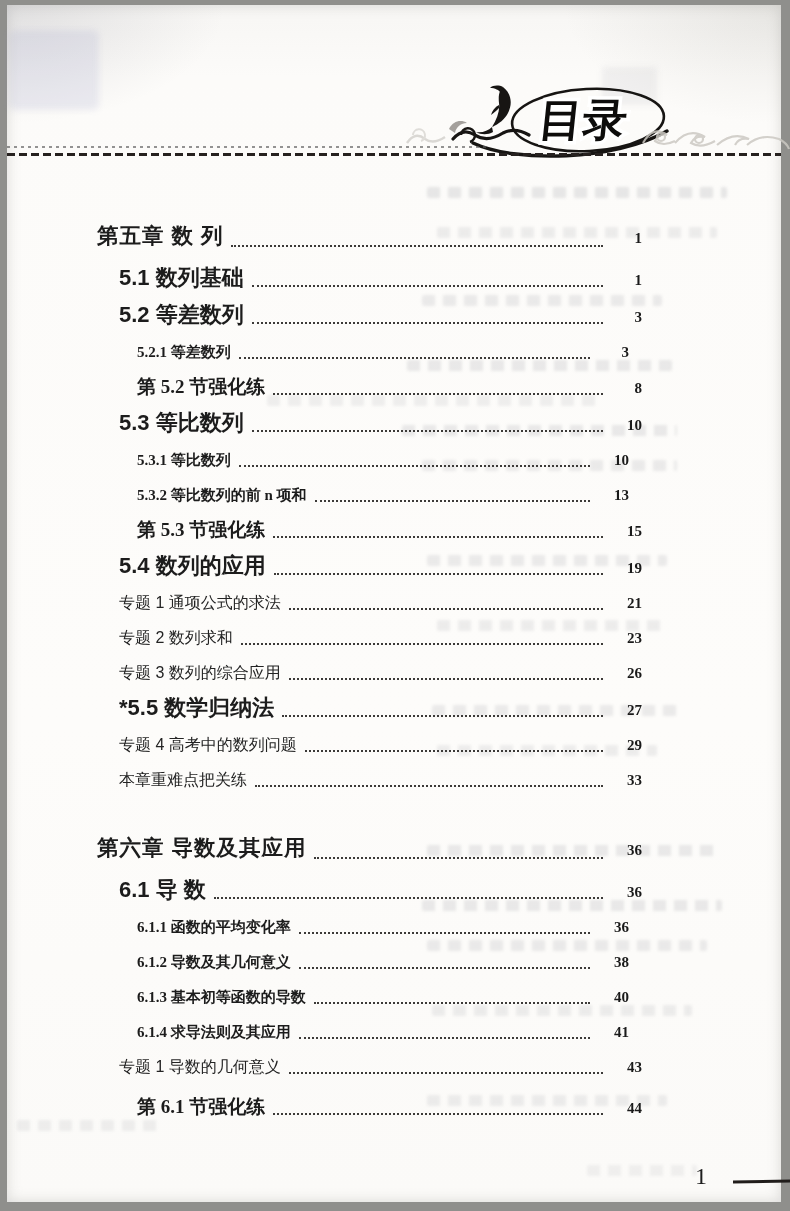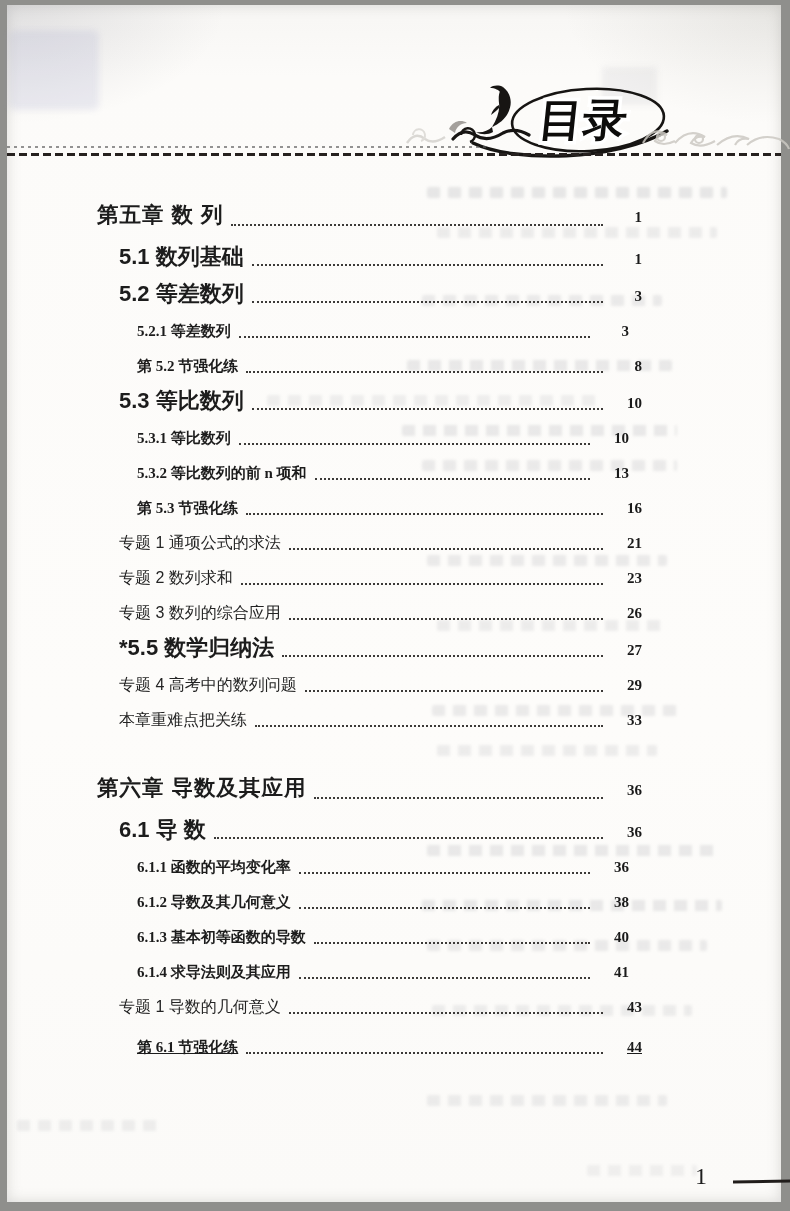--- a/index.html
+++ b/index.html
@@ -34,21 +34,21 @@
   .rule-fine{
     position:absolute;left:0;top:141px;width:62%;height:2px;opacity:.65;
     background:repeating-linear-gradient(90deg,#5a5a5a 0 3px,transparent 3px 7px);
   }
   .rule-heavy{
     position:absolute;left:0;top:148px;width:100%;height:3px;
     background:repeating-linear-gradient(90deg,#26211f 0 8px,transparent 8px 12px);
   }
 
   
-  .toc{position:absolute;left:90px;top:195px;width:545px;color:#1c1c1c;}
+  .toc{position:absolute;left:90px;top:216px;width:545px;color:#1c1c1c;}
   .row{display:flex;align-items:baseline;}
   .lbl{white-space:nowrap;padding-right:5px;}
   .leader{
     flex:1 1 auto;min-width:20px;height:1em;align-self:flex-end;
     border-bottom:2px dotted #3c3a38;margin:0 5px 4px 3px;
   }
   .pg{
     flex:0 0 34px;text-align:right;
     font-family:"Liberation Serif","DejaVu Serif",serif;
     font-size:15px;font-weight:600;color:#1a1a1a;
@@ -62,24 +62,24 @@
   .lv-topic{line-height:22px;margin:0 0 13px 22px;}
   .lv-topic .lbl{font-size:16px;font-weight:500;color:#242424;}
   .lv-subsection{line-height:22px;margin:0 13px 13px 40px;}
   .lv-subsection .lbl{
     font-family:"Liberation Serif","DejaVu Serif",serif;
     font-size:15px;font-weight:600;
   }
   .lv-practice{line-height:22px;margin:0 0 13px 40px;}
   .lv-practice .lbl{
     font-family:"Liberation Serif","DejaVu Serif",serif;
-    font-size:15px;font-weight:600;
+    font-size:19px;font-weight:600;
   }
   .gap-chapter{margin-top:42px;}
-  .gap-extra{margin-top:18px;text-decoration:underline;}
+  .gap-extra{margin-top:18px;}
 
   
   .footer-pg{
     position:absolute;left:688px;top:1158px;
     font-family:"Liberation Serif","DejaVu Serif",serif;
     font-size:24px;color:#1e1e1e;
   }
   .footer-line{
     position:absolute;left:726px;top:1175px;width:58px;height:3px;
     background:#211d1b;transform:rotate(-1.2deg);
@@ -194,21 +194,26 @@
         <span class="pg">10</span>
       </div>
       <div class="row lv-subsection">
         <span class="lbl">5.3.2 等比数列的前 n 项和</span>
         <span class="leader"></span>
         <span class="pg">13</span>
       </div>
       <div class="row lv-practice">
         <span class="lbl">第 5.3 节强化练</span>
         <span class="leader"></span>
-        <span class="pg">16</span>
+        <span class="pg">15</span>
+      </div>
+      <div class="row lv-section">
+        <span class="lbl">5.4 数列的应用</span>
+        <span class="leader"></span>
+        <span class="pg">19</span>
       </div>
       <div class="row lv-topic">
         <span class="lbl">专题 1  通项公式的求法</span>
         <span class="leader"></span>
         <span class="pg">21</span>
       </div>
       <div class="row lv-topic">
         <span class="lbl">专题 2  数列求和</span>
         <span class="leader"></span>
         <span class="pg">23</span>

